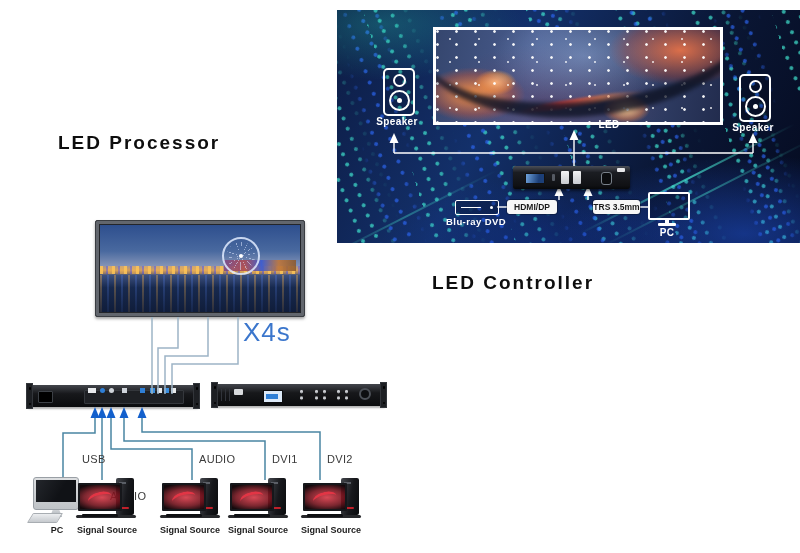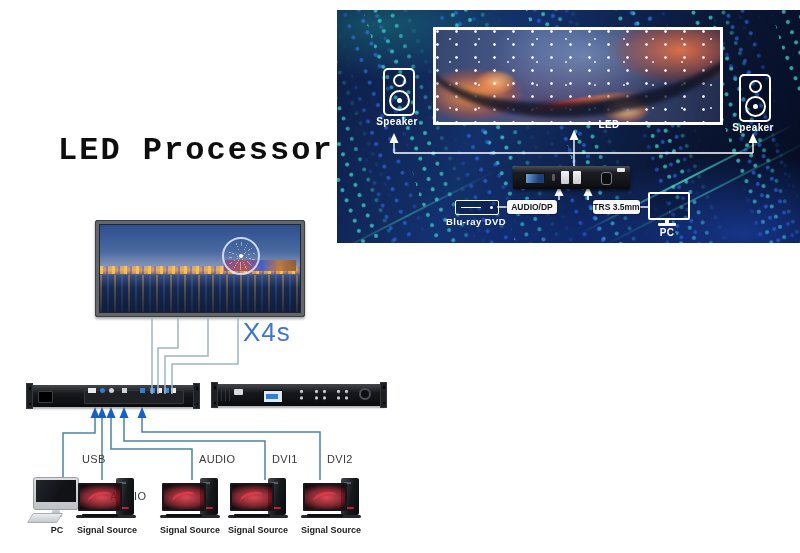--- a/index.html
+++ b/index.html
@@ -1,21 +1,21 @@
 <!DOCTYPE html>
 <html><head>
 <meta charset="utf-8">
 <style>
   html,body{margin:0;padding:0;background:#fff;}
   .canvas{position:relative;width:800px;height:553px;background:#fff;overflow:hidden;
           font-family:"Liberation Sans",sans-serif;}
 
   
-  .big-title{position:absolute;font-family:Liberation Mono, monospace;
-             font-size:32px;font-weight:600;color:#0e0e0e;letter-spacing:2px;white-space:nowrap;}
+  .big-title{position:absolute;font-family:Liberation Sans, sans-serif;
+             font-size:19px;font-weight:600;color:#0e0e0e;letter-spacing:2px;white-space:nowrap;}
   .model-label{position:absolute;left:243px;top:317px;font-size:26px;color:#3b76cc;letter-spacing:1px;}
 
   
   .panel{position:absolute;left:337px;top:10px;width:463px;height:233px;overflow:hidden;
          background:linear-gradient(115deg,#0d1c44 0%,#13306a 35%,#0a1634 70%,#050b20 100%);}
   .dots{position:absolute;left:-30%;top:-60%;width:170%;height:230%;}
   .dots.a{background-image:radial-gradient(circle at 3px 3px,rgba(64,227,206,.85) 1.5px,transparent 2.3px);
           background-size:14px 11px;transform:rotate(-22deg);
           -webkit-mask-image:repeating-linear-gradient(95deg,#000 0 26px,rgba(0,0,0,.25) 40px,transparent 52px 78px);
           mask-image:repeating-linear-gradient(95deg,#000 0 26px,rgba(0,0,0,.25) 40px,transparent 52px 78px);opacity:.85;}
@@ -302,23 +302,24 @@
       <span class="ctl-dot"></span>
       <span class="ctl-btn" style="left:48px;"></span>
       <span class="ctl-btn" style="left:60px;"></span>
       <span class="ctl-port"></span>
       <span class="ctl-chip"></span>
     </div>
 
     <div class="bluray"></div>
     <div class="panel-label" style="left:104px;top:206px;width:70px;font-size:9.5px;">Blu-ray DVD</div>
 
-    <div class="tag" style="left:170px;top:190px;width:50px;">AUDIO/DP</div>
+    <div class="tag" style="left:170px;top:190px;width:50px;">HDMI/DP</div>
     <div class="tag" style="left:256px;top:190px;width:47px;">TRS 3.5mm</div>
 
     <div class="pc-mon"></div>
     <div class="pc-mon-stand"></div>
     <div class="pc-mon-base"></div>
     <div class="panel-label" style="left:315px;top:217px;width:30px;">PC</div>
   </div>
 
+  <div class="big-title" style="left:432px;top:272px;">LED Controller</div>
 
 </div>
 
 </body></html>

